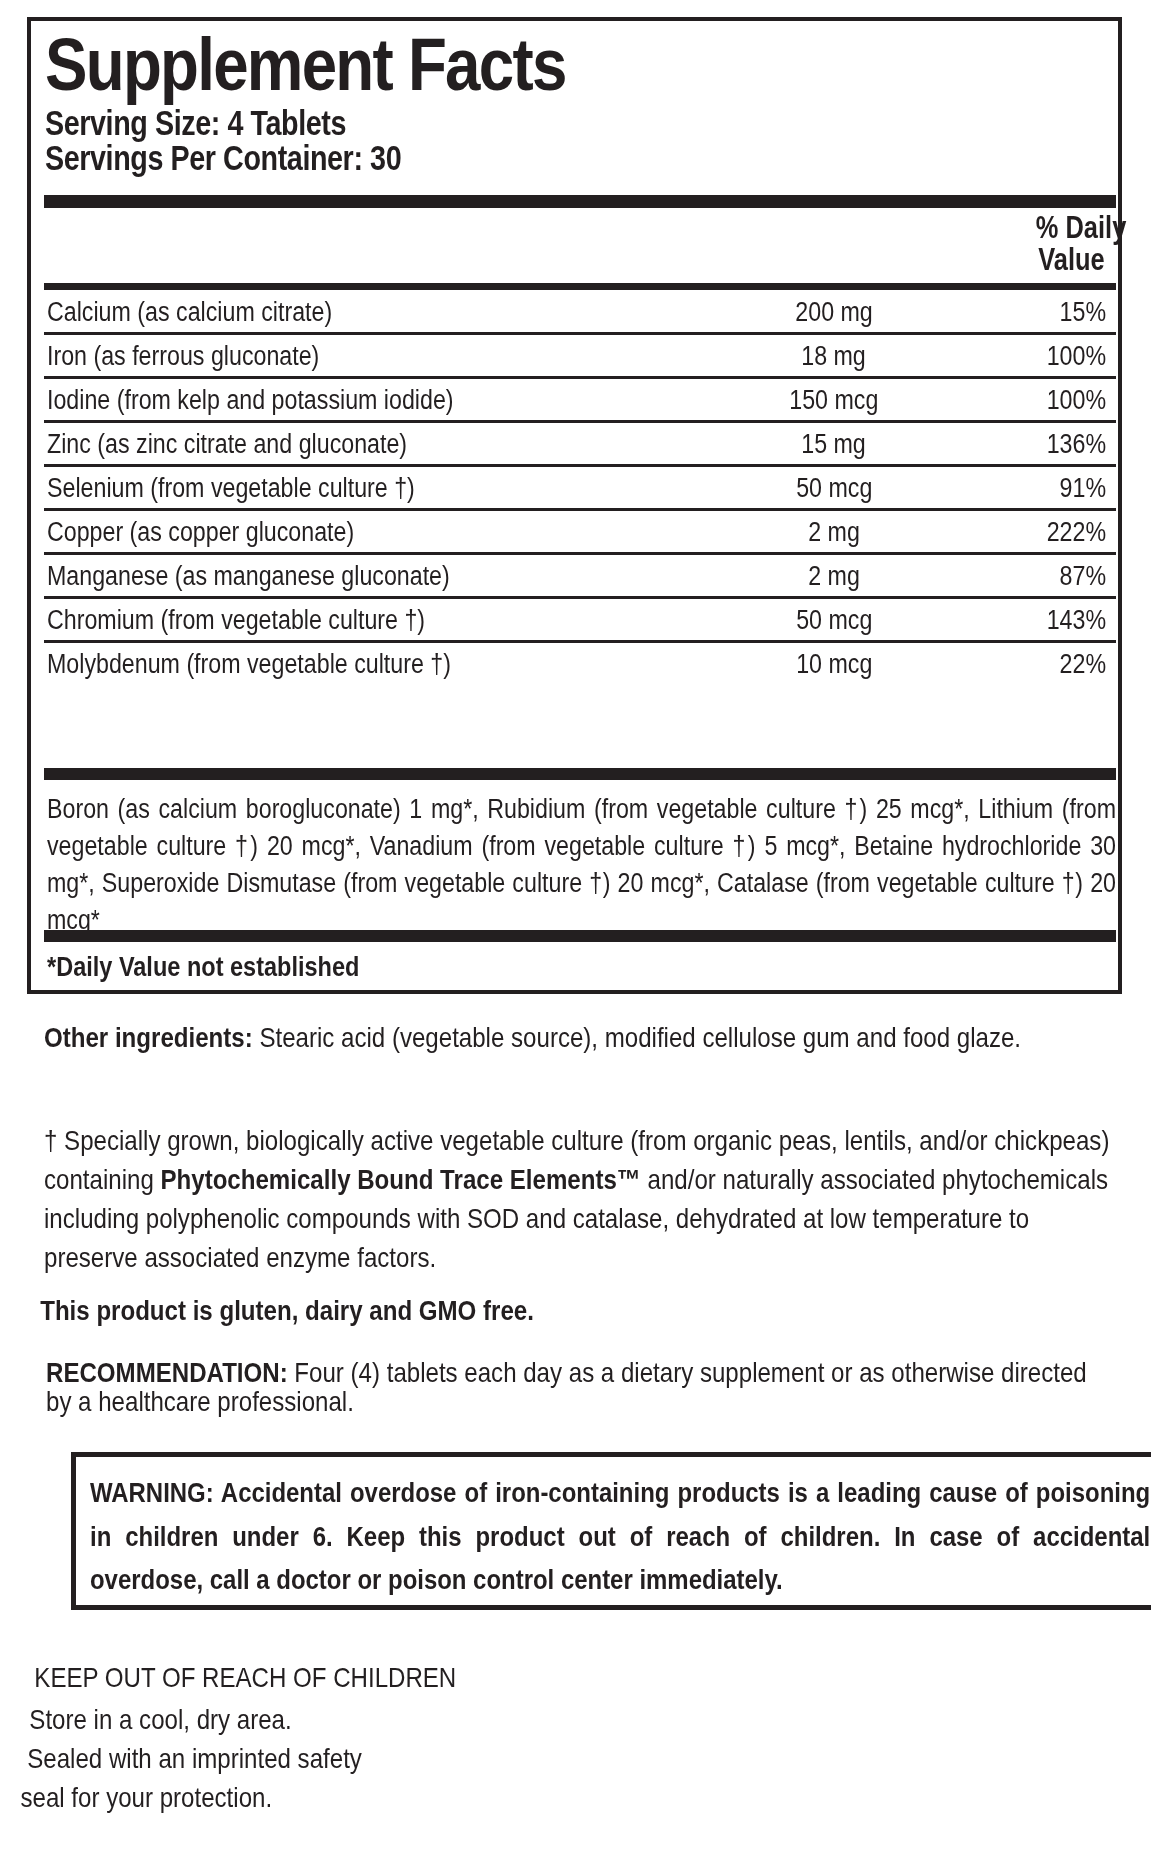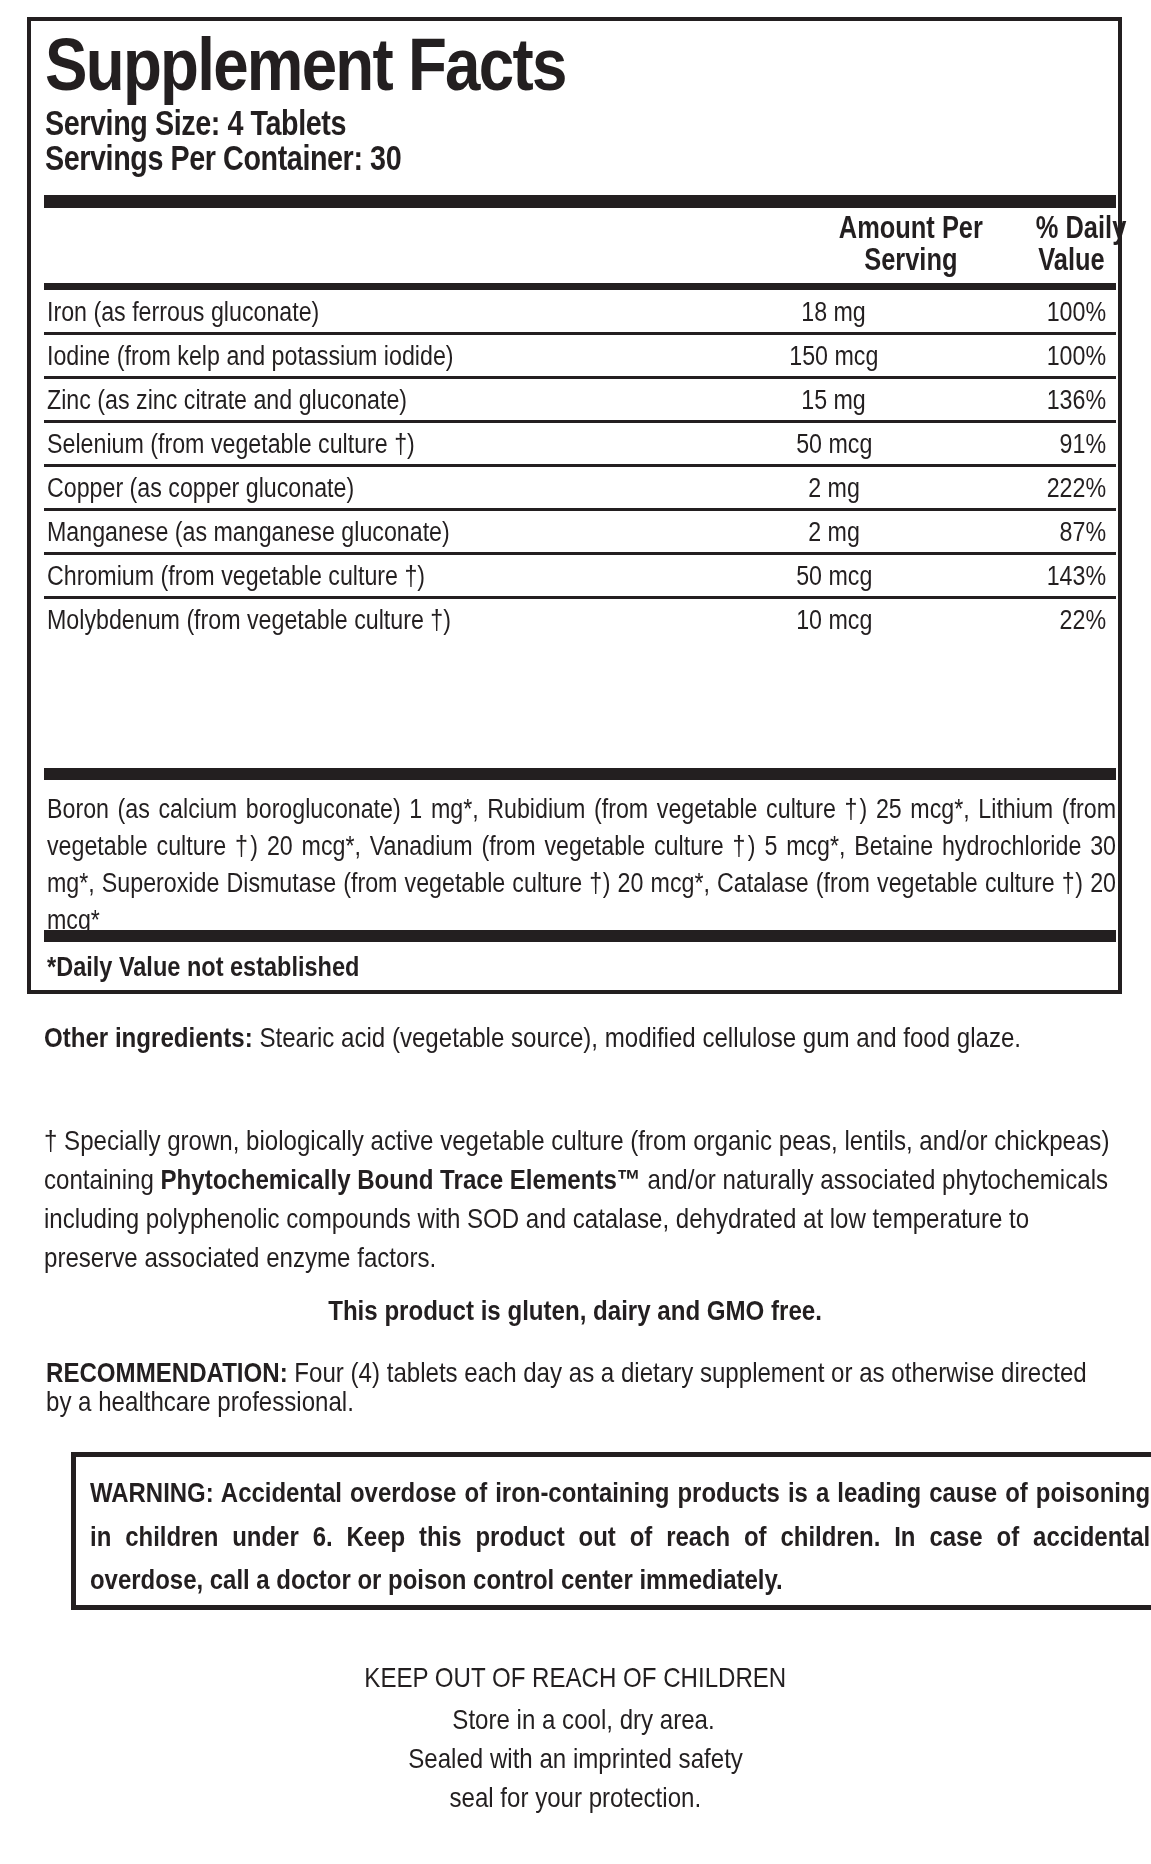--- a/index.html
+++ b/index.html
@@ -45,21 +45,21 @@
   .footnote {
     position: absolute; left: 16px; top: 930px; font-size: 28px; font-weight: bold; white-space: nowrap;
     transform: scaleX(0.84); transform-origin: left top; line-height: 32px;
   }
   .body-block {
     position: absolute; left: 44px; width: 1245px; font-size: 28px; line-height: 39px;
     transform: scaleX(0.86); transform-origin: left top;
   }
   .body-block b { font-weight: bold; }
   .center-line {
-    position: absolute; left: 0; width: 1151px; text-align: center; white-space: nowrap;
+    position: absolute; left: 0; width: 1151px; white-space: nowrap;
   }
   .center-line span { display: inline-block; transform: scaleX(0.86); }
   .reco {
     position: absolute; left: 46px; top: 1358px; width: 1245px; font-size: 28px; line-height: 29px;
     transform: scaleX(0.86); transform-origin: left top;
   }
   .warning-box {
     position: absolute; left: 29px; top: 1452px; width: 1083px; height: 148px;
     border: 5px solid #231f20;
     margin-left: 42px;
@@ -72,32 +72,33 @@
 </head>
 <body>
 
 <div class="facts-box">
   <div class="title">Supplement Facts</div>
   <div class="serving" style="top:84px;">Serving Size: 4 Tablets</div>
   <div class="serving" style="top:119px;">Servings Per Container: 30</div>
 
   <div class="bar" style="top:174px; height:13px;"></div>
 
-  <div class="col-head" style="left:780px; width:200px; top:191px;">
-    <span class="inner">Amount Per</span><br>
-    <span class="inner">Serving</span>
-  </div>
   <div class="col-head" style="left:975px; width:120px; top:191px; text-align:right;">
     <span class="inner" style="transform-origin:right center;">% Daily</span><br>
     <span class="inner" style="transform-origin:center center; margin-right:14px;">Value</span>
   </div>
 
   <div class="bar" style="top:262px; height:7px;"></div>
 
   <div class="rows">
+    <div class="row">
+      <span class="name">Calcium (as calcium citrate)</span>
+      <span class="amt"><span>200 mg</span></span>
+      <span class="dv"><span>15%</span></span>
+    </div>
     <div class="row">
       <span class="name">Iron (as ferrous gluconate)</span>
       <span class="amt"><span>18 mg</span></span>
       <span class="dv"><span>100%</span></span>
     </div>
     <div class="row">
       <span class="name">Iodine (from kelp and potassium iodide)</span>
       <span class="amt"><span>150 mcg</span></span>
       <span class="dv"><span>100%</span></span>
     </div>

